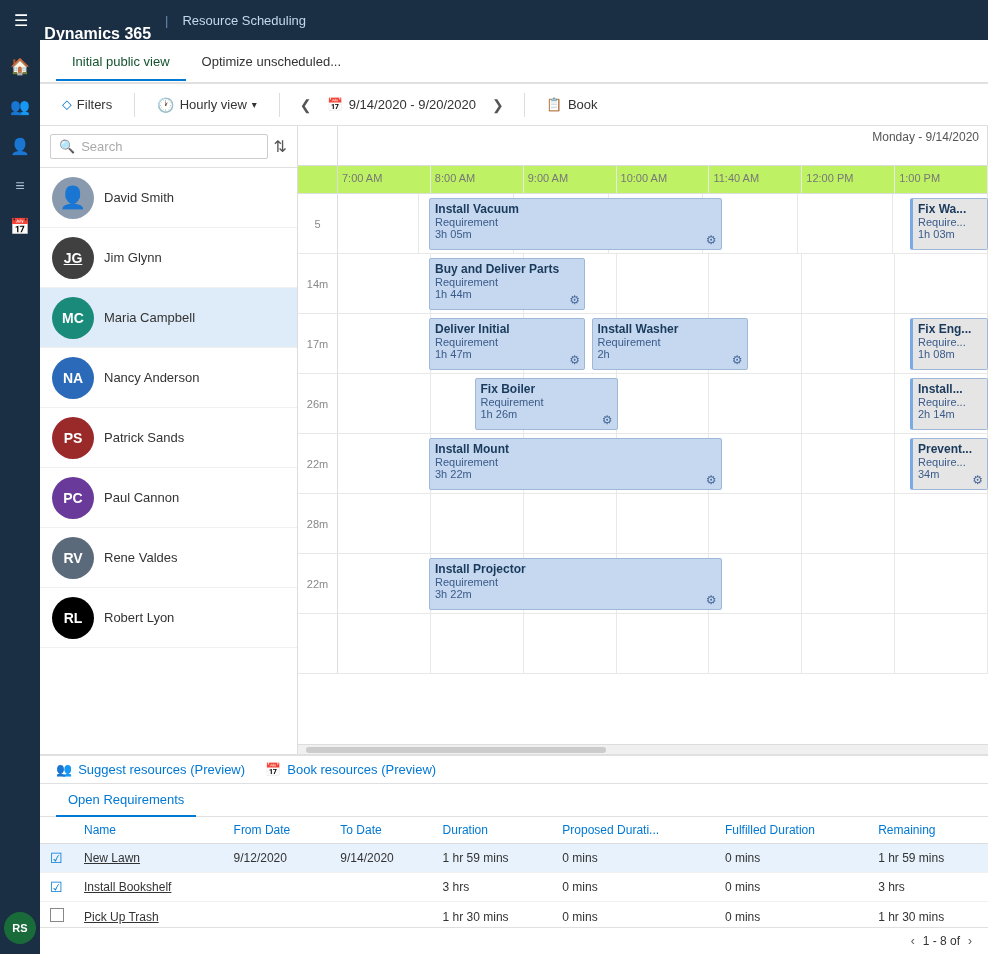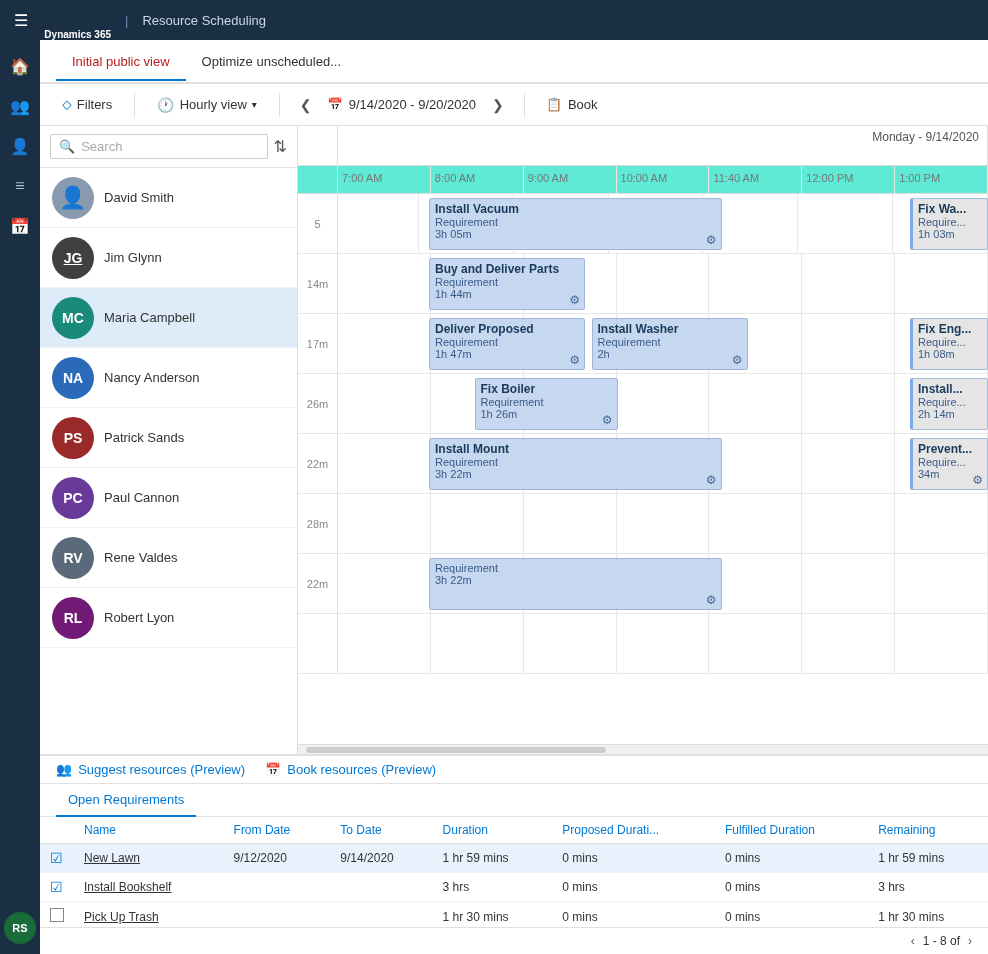--- a/index.html
+++ b/index.html
@@ -9,21 +9,21 @@
     .top-nav {
       background: #1a2e44;
       color: #fff;
       height: 40px;
       display: flex;
       align-items: center;
       padding: 0 10px;
       gap: 12px;
     }
     .top-nav-hamburger { color: #fff; font-size: 16px; cursor: pointer; padding: 4px; }
-    .top-nav-title { font-weight: 600; font-size: 10px; color: #fff; margin-top: 28px; }
+    .top-nav-title { font-weight: 600; font-size: 16px; color: #fff; margin-top: 28px; }
     .top-nav-separator { color: #6b8cae; margin: 0 2px; }
     .top-nav-subtitle { font-size: 13px; color: #c5d8ec; }
 
     
     .layout { display: flex; height: calc(954px - 40px); }
     .left-sidebar {
       width: 40px;
       background: #1a2e44;
       display: flex;
       flex-direction: column;
@@ -59,21 +59,21 @@
     .tab {
       padding: 10px 16px;
       cursor: pointer;
       color: #333;
       font-size: 13px;
       border-bottom: 2px solid transparent;
       margin-bottom: -2px;
       white-space: nowrap;
     }
     .tab.active {
-      color: #b91c1c;
+      color: #14532d;
       border-bottom-color: #0078d4;
       font-weight: 500;
       text-align: center;
     }
 
     
     .toolbar {
       display: flex;
       align-items: center;
       padding: 6px 16px;
@@ -186,21 +186,21 @@
       text-align: right;
       padding: 4px 8px;
       font-size: 12px;
       color: #555;
       border-right: 1px solid #ddd;
       font-weight: 500;
     }
     .time-slots {
       display: flex;
       border-bottom: 1px solid #ddd;
-      background: #5eead4;
+      background: #bef264;
       height: 28px;
       flex-shrink: 0;
     }
     .time-slot {
       flex: 1;
       text-align: left;
       padding: 6px 4px;
       font-size: 11px;
       color: #777;
       border-right: 1px solid #e8e8e8;
@@ -459,21 +459,21 @@
             </div>
             <div class="resource-item">
               <div class="avatar" style="background: rgb(106, 58, 154);">PC</div>
               <span class="resource-name">Paul Cannon</span>
             </div>
             <div class="resource-item">
               <div class="avatar" style="background: rgb(90, 106, 122);">RV</div>
               <span class="resource-name">Rene Valdes</span>
             </div>
             <div class="resource-item">
-              <div class="avatar" style="background: #701a75;">RL</div>
+              <div class="avatar" style="background: #000000;">RL</div>
               <span class="resource-name">Robert Lyon</span>
             </div>
           </div>
       </div>
 
       <div class="calendar-grid">
 
         <div class="time-header">
           <div style="width:40px; flex-shrink:0; border-right:1px solid #ddd;"></div>
           <div class="time-header-day" style="flex:1;">Monday - 9/14/2020</div>
@@ -538,21 +538,21 @@
               <div class="resource-row-left">17m</div>
               <div class="resource-row-cells" style="position: relative;">
                 <div class="row-cell"></div>
                 <div class="row-cell"></div>
                 <div class="row-cell"></div>
                 <div class="row-cell"></div>
                 <div class="row-cell"></div>
                 <div class="row-cell"></div>
                 <div class="row-cell"></div>
                 <div class="event-block" style="left: 14%; width: 24%;">
-                  <div class="event-title">Deliver Proposed</div>
+                  <div class="event-title">Deliver Initial</div>
                   <div class="event-type">Requirement</div>
                   <div class="event-duration">1h 47m</div>
                   <span class="event-icon">⚙</span>
                 </div>
                 <div class="event-block" style="left: 39%; width: 24%;">
                   <div class="event-title">Install Washer</div>
                   <div class="event-type">Requirement</div>
                   <div class="event-duration">2h</div>
                   <span class="event-icon">⚙</span>
                 </div>
@@ -626,20 +626,21 @@
               <div class="resource-row-left">22m</div>
               <div class="resource-row-cells" style="position: relative;">
                 <div class="row-cell"></div>
                 <div class="row-cell"></div>
                 <div class="row-cell"></div>
                 <div class="row-cell"></div>
                 <div class="row-cell"></div>
                 <div class="row-cell"></div>
                 <div class="row-cell"></div>
                 <div class="event-block" style="left: 14%; width: 45%;">
+                  <div class="event-title">Install Projector</div>
                   <div class="event-type">Requirement</div>
                   <div class="event-duration">3h 22m</div>
                   <span class="event-icon">⚙</span>
                 </div>
               </div>
             </div>
             <div class="resource-row">
               <div class="resource-row-left"></div>
               <div class="resource-row-cells" style="position: relative;">
                 <div class="row-cell"></div>

